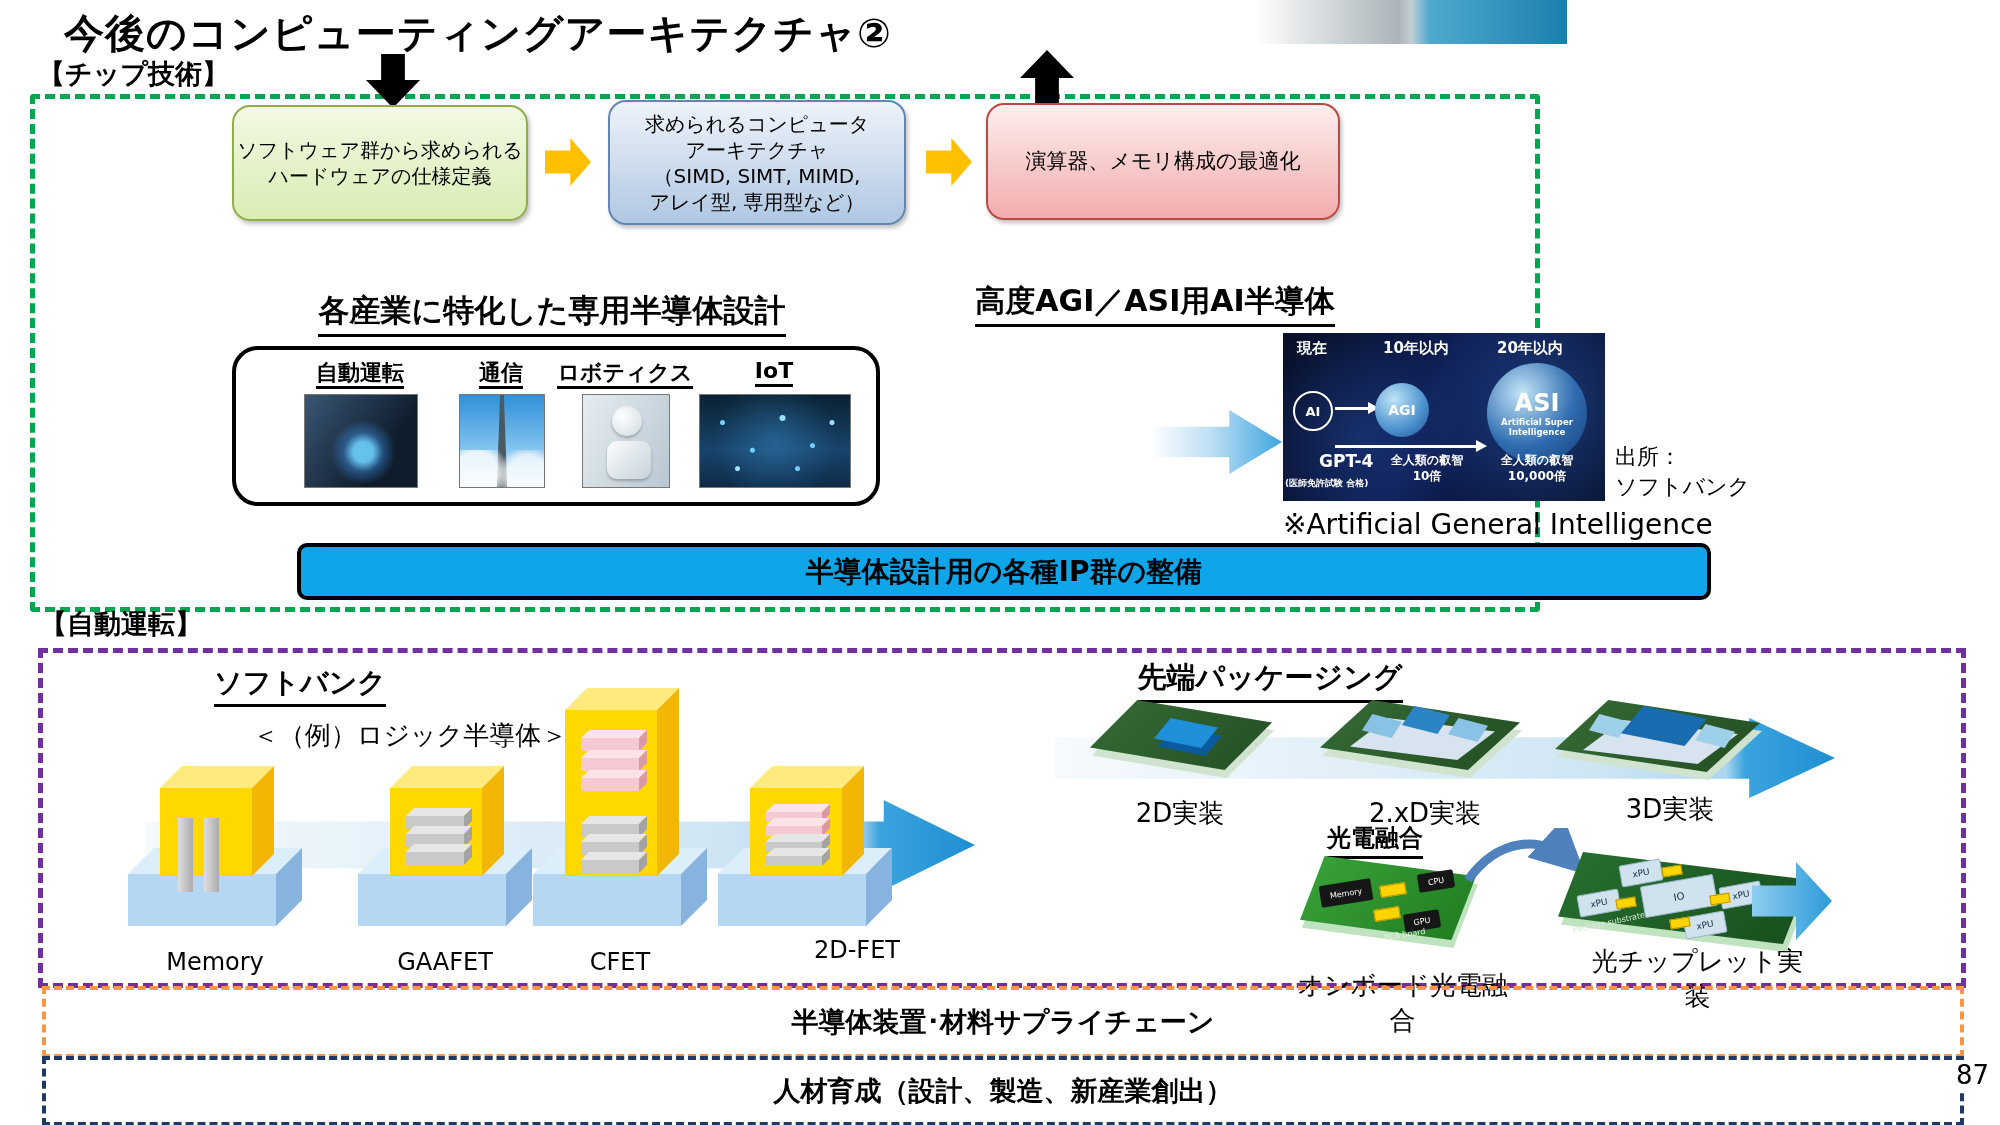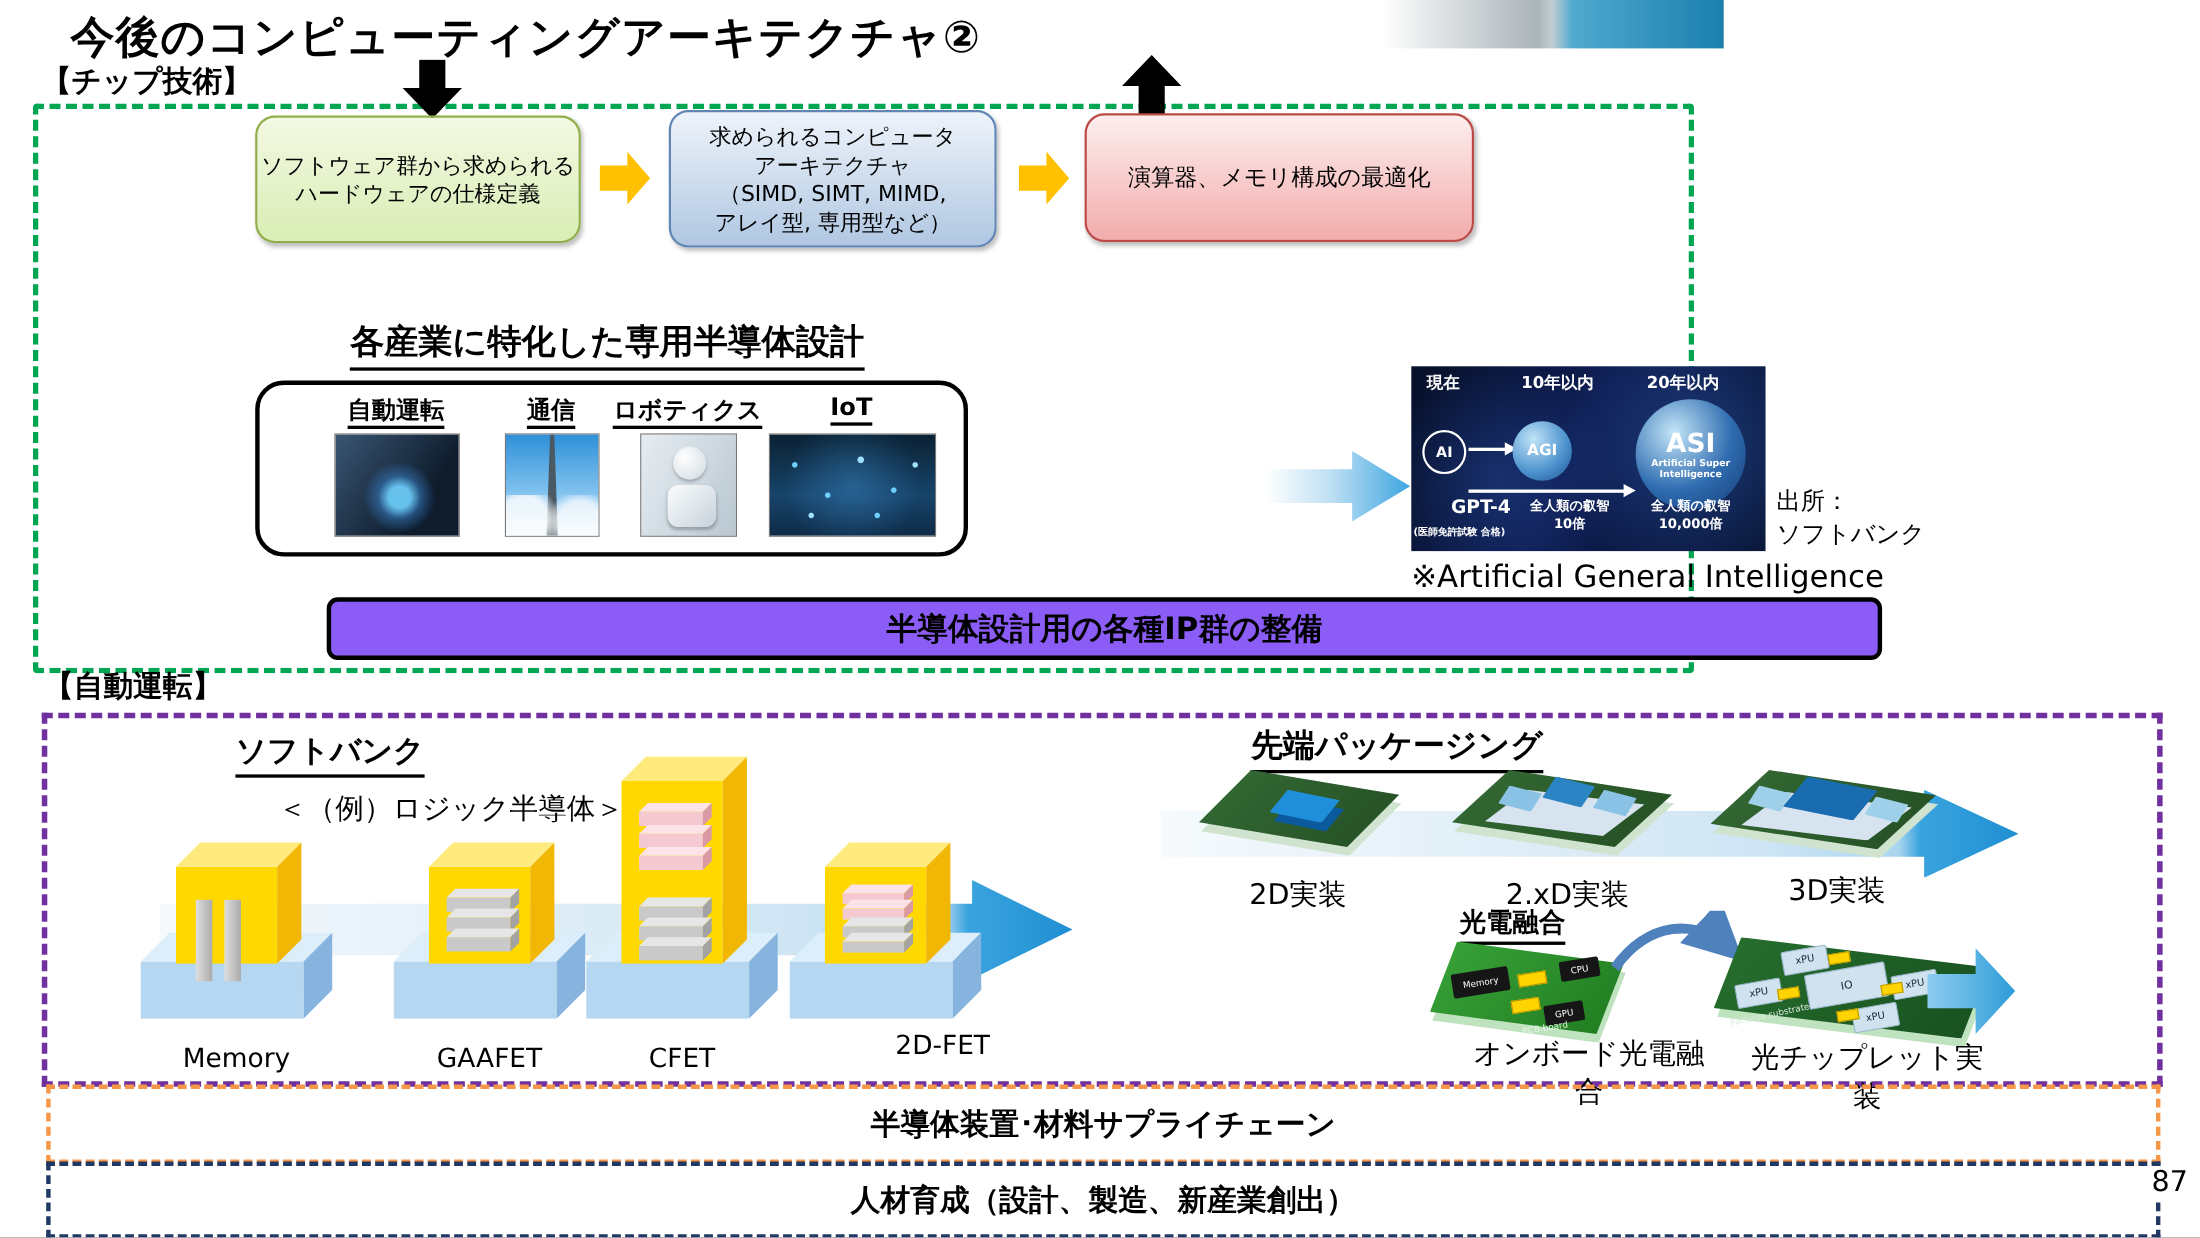--- a/index.html
+++ b/index.html
@@ -72,21 +72,21 @@
        linear-gradient(115deg,#071029 0%,#0e1d52 45%,#081433 100%);}
   .agipanel .tl{font-size:15px;font-weight:700;}
   .globe{border-radius:50%;display:flex;align-items:center;justify-content:center;font-weight:800;}
   .g-agi{background:radial-gradient(circle at 35% 30%,#bfe4f7,#4a90cc 60%,#1d4e8f);}
   .g-asi{background:radial-gradient(circle at 35% 30%,#c4e6f8,#2f6cb0 55%,#143a75);flex-direction:column;}
   .warrow{height:0;border-top:3px solid #fff;}
   .warrow::after{content:"";position:absolute;right:-10px;top:-8px;width:0;height:0;
      border-left:11px solid #fff;border-top:6px solid transparent;border-bottom:6px solid transparent;}
   
   .ipbox{left:297px;top:543px;width:1406px;height:49px;border:4px solid #000;border-radius:10px;
-     display:flex;align-items:center;justify-content:center;font-size:28px;font-weight:600;background:#8b5cf6;}
+     display:flex;align-items:center;justify-content:center;font-size:28px;font-weight:600;background:#0ea5e9;}
   
   .band{clip-path:polygon(0 24%,89% 24%,89% 0,100% 50%,89% 100%,89% 76%,0 76%);
      background:linear-gradient(90deg,#f6fafd 0%,#cfe5f4 70%,#abd6f0 86%,#3aa4de 88.5%,#1f8ed2 100%);}
   
   .iso{position:absolute;}
   .iso::before{content:"";position:absolute;left:0;right:0;bottom:100%;height:var(--d);
      background:var(--tc);transform:skewX(-45deg);transform-origin:left bottom;}
   .iso::after{content:"";position:absolute;top:0;bottom:0;left:100%;width:var(--d);
      background:var(--sc);transform:skewY(-45deg);transform-origin:left top;}
   .fbase{--d:26px;--tc:#dceef9;--sc:#86b4de;background:#b6d7f1;}
@@ -127,20 +127,23 @@
   <div class="abs fbox blue pre" style="left:608px;top:100px;width:294px;height:121px;">求められるコンピュータ
 アーキテクチャ
 （SIMD, SIMT, MIMD,
 アレイ型, 専用型など）</div>
   <div class="abs arr-y" style="left:926px;top:138px;width:46px;height:48px;"></div>
   <div class="abs ctr" style="left:232px;top:290px;width:640px;font-size:31px;">
     <span class="hu">各産業に特化した専用半導体設計</span>
   </div>
 
   <div class="abs fbox red" style="left:986px;top:103px;width:350px;height:113px;">演算器、メモリ構成の最適化</div>
+  <div class="abs ctr" style="left:955px;top:281px;width:400px;font-size:30px;">
+    <span class="hu">高度AGI／ASI用AI半導体</span>
+  </div>
 
   <div class="abs indbox">
     <div class="abs indlab" style="left:54px;top:8px;width:140px;"><span>自動運転</span></div>
     <div class="abs indlab" style="left:205px;top:8px;width:120px;"><span>通信</span></div>
     <div class="abs indlab" style="left:319px;top:8px;width:140px;"><span>ロボティクス</span></div>
     <div class="abs indlab" style="left:478px;top:8px;width:120px;"><span>IoT</span></div>
     <div class="abs photo ph-car" style="left:68px;top:44px;width:112px;height:92px;"></div>
     <div class="abs photo ph-tower" style="left:223px;top:44px;width:84px;height:92px;"></div>
     <div class="abs photo ph-robot" style="left:346px;top:44px;width:86px;height:92px;"></div>
     <div class="abs photo ph-iot" style="left:463px;top:44px;width:150px;height:92px;"></div>
@@ -288,21 +291,21 @@
     <div class="lchip" style="left:126px;top:62px;width:40px;height:20px;">xPU</div>
     <div class="lchip" style="left:84px;top:28px;width:72px;height:30px;font-size:10px;">IO</div>
     <div class="conn" style="left:104px;top:14px;width:18px;height:8px;"></div>
     <div class="conn" style="left:58px;top:46px;width:18px;height:8px;"></div>
     <div class="conn" style="left:152px;top:42px;width:18px;height:8px;"></div>
     <div class="conn" style="left:112px;top:66px;width:18px;height:8px;"></div>
     <div class="abs" style="left:14px;top:66px;font-size:8px;color:#d8ead8;transform:rotate(-12deg);">Package substrate</div>
   </div>
   <div class="abs arr-blue2" style="left:1752px;top:862px;width:80px;height:78px;"></div>
 
-  <div class="abs boardlab" style="left:1295px;top:940px;width:215px;margin-left:42px;">オンボード光電融合</div>
+  <div class="abs boardlab" style="left:1295px;top:968px;width:215px;">オンボード光電融合</div>
   <div class="abs boardlab" style="left:1580px;top:944px;width:235px;">光チップレット実装</div>
 
   <div class="abs supplybox">
     <div class="bandtext">半導体装置･材料サプライチェーン</div>
   </div>
   <div class="abs talentbox">
     <div class="bandtext">人材育成（設計、製造、新産業創出）</div>
   </div>
 
   <div class="abs pagenum" style="left:1952px;top:1060px;">87</div>

